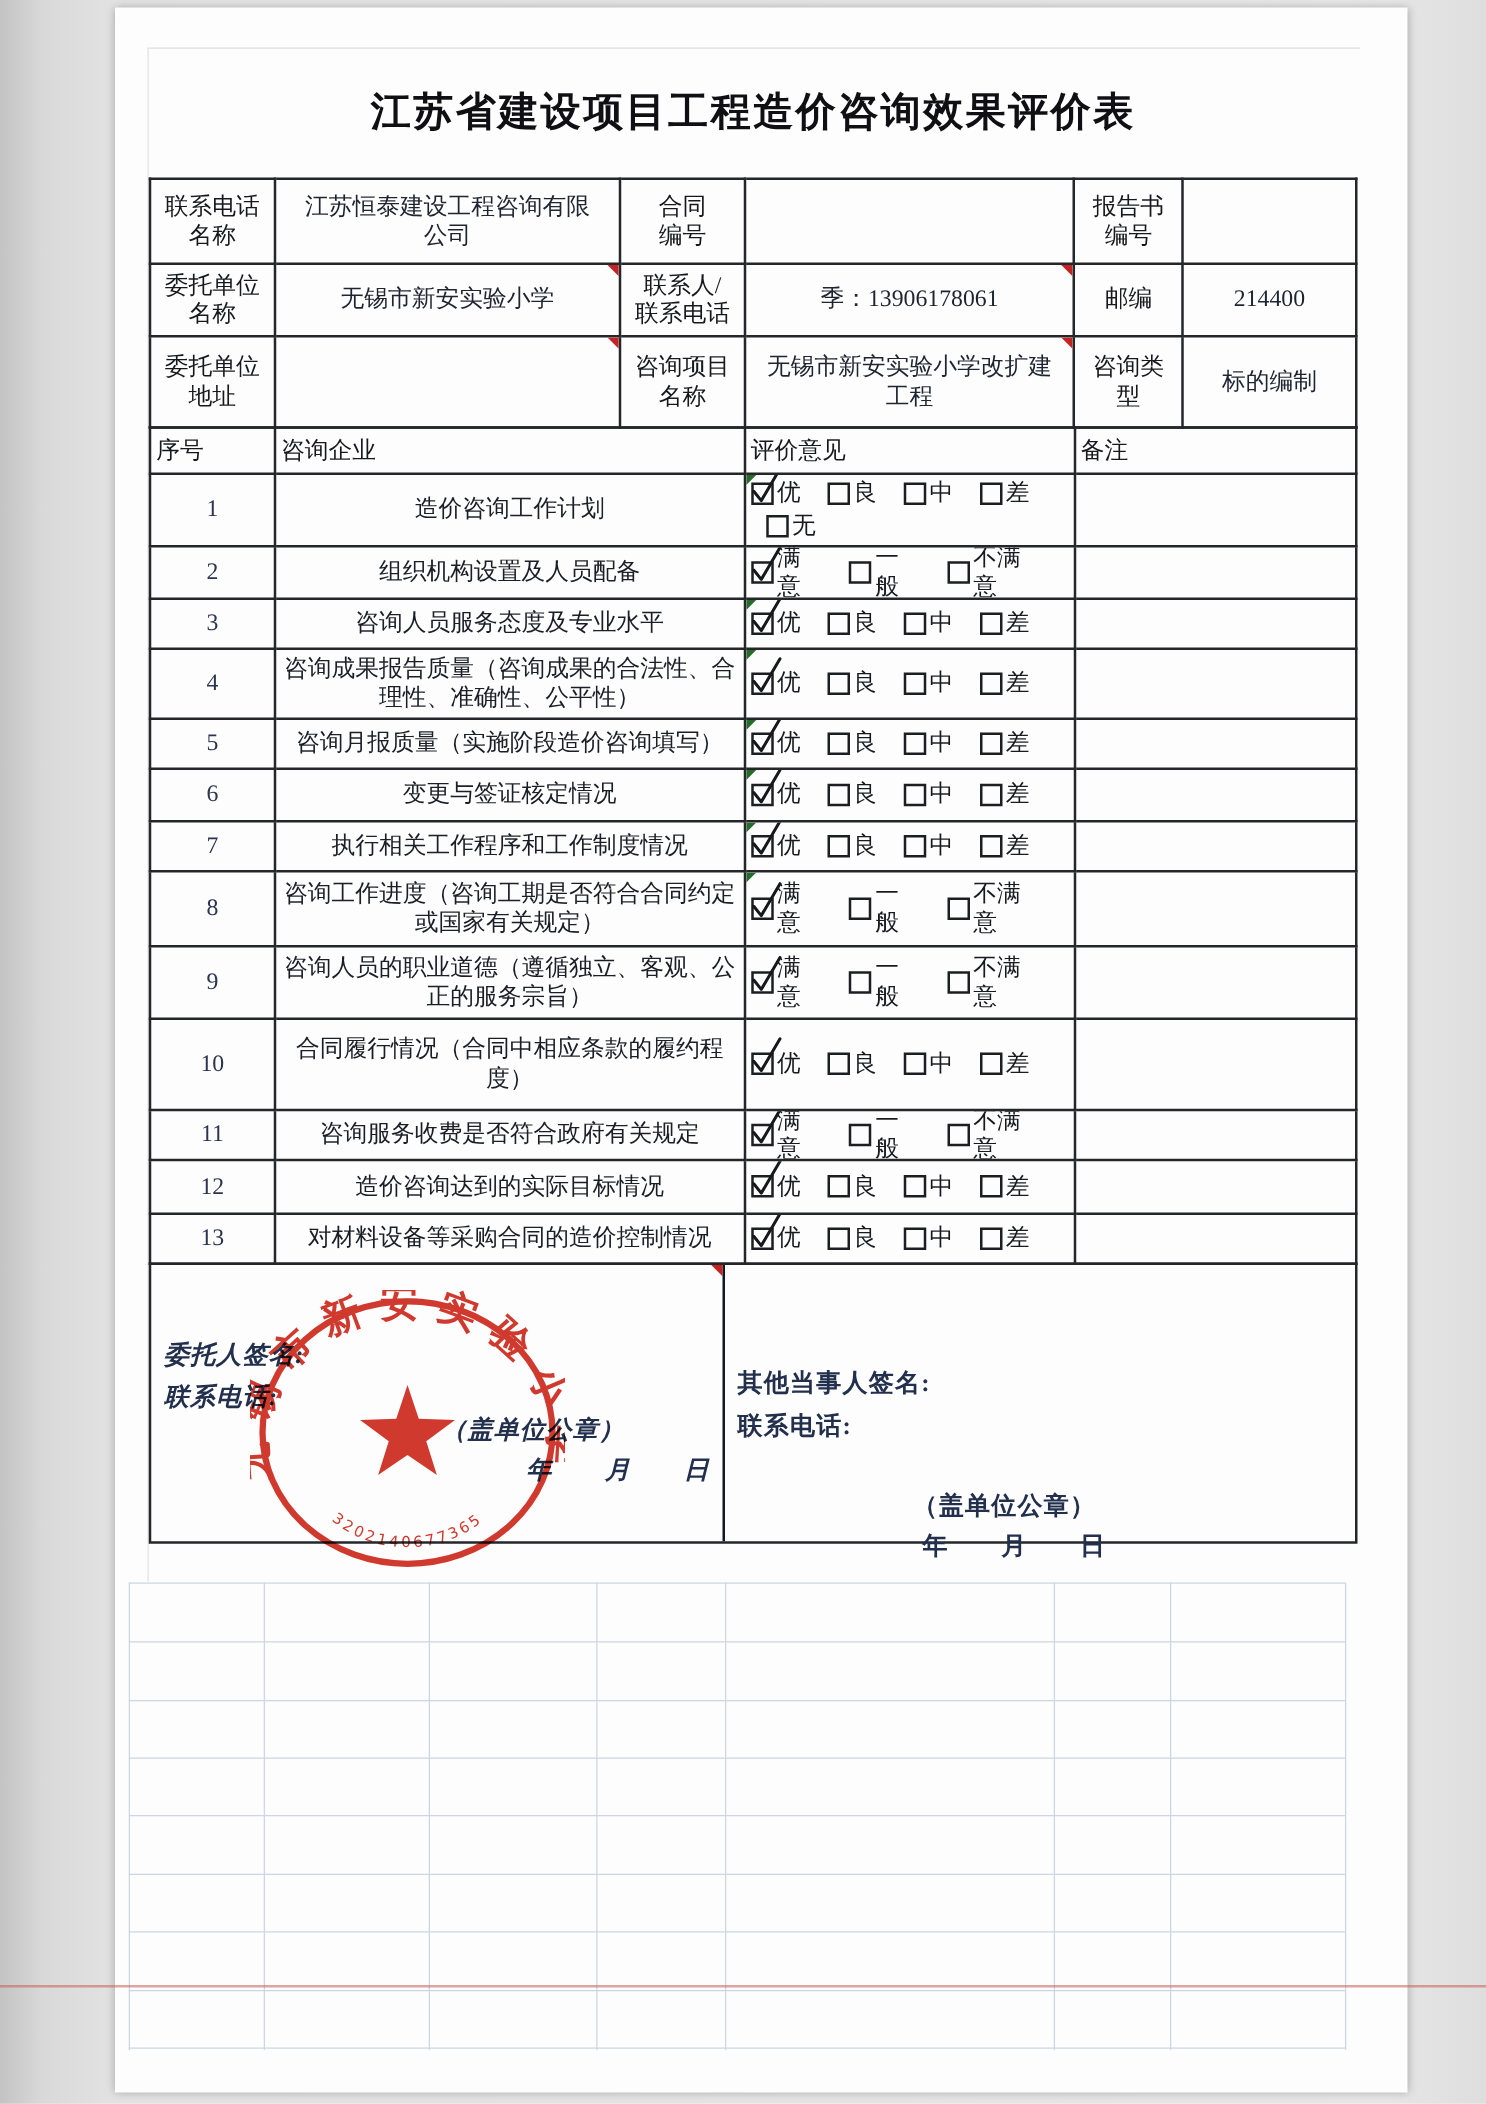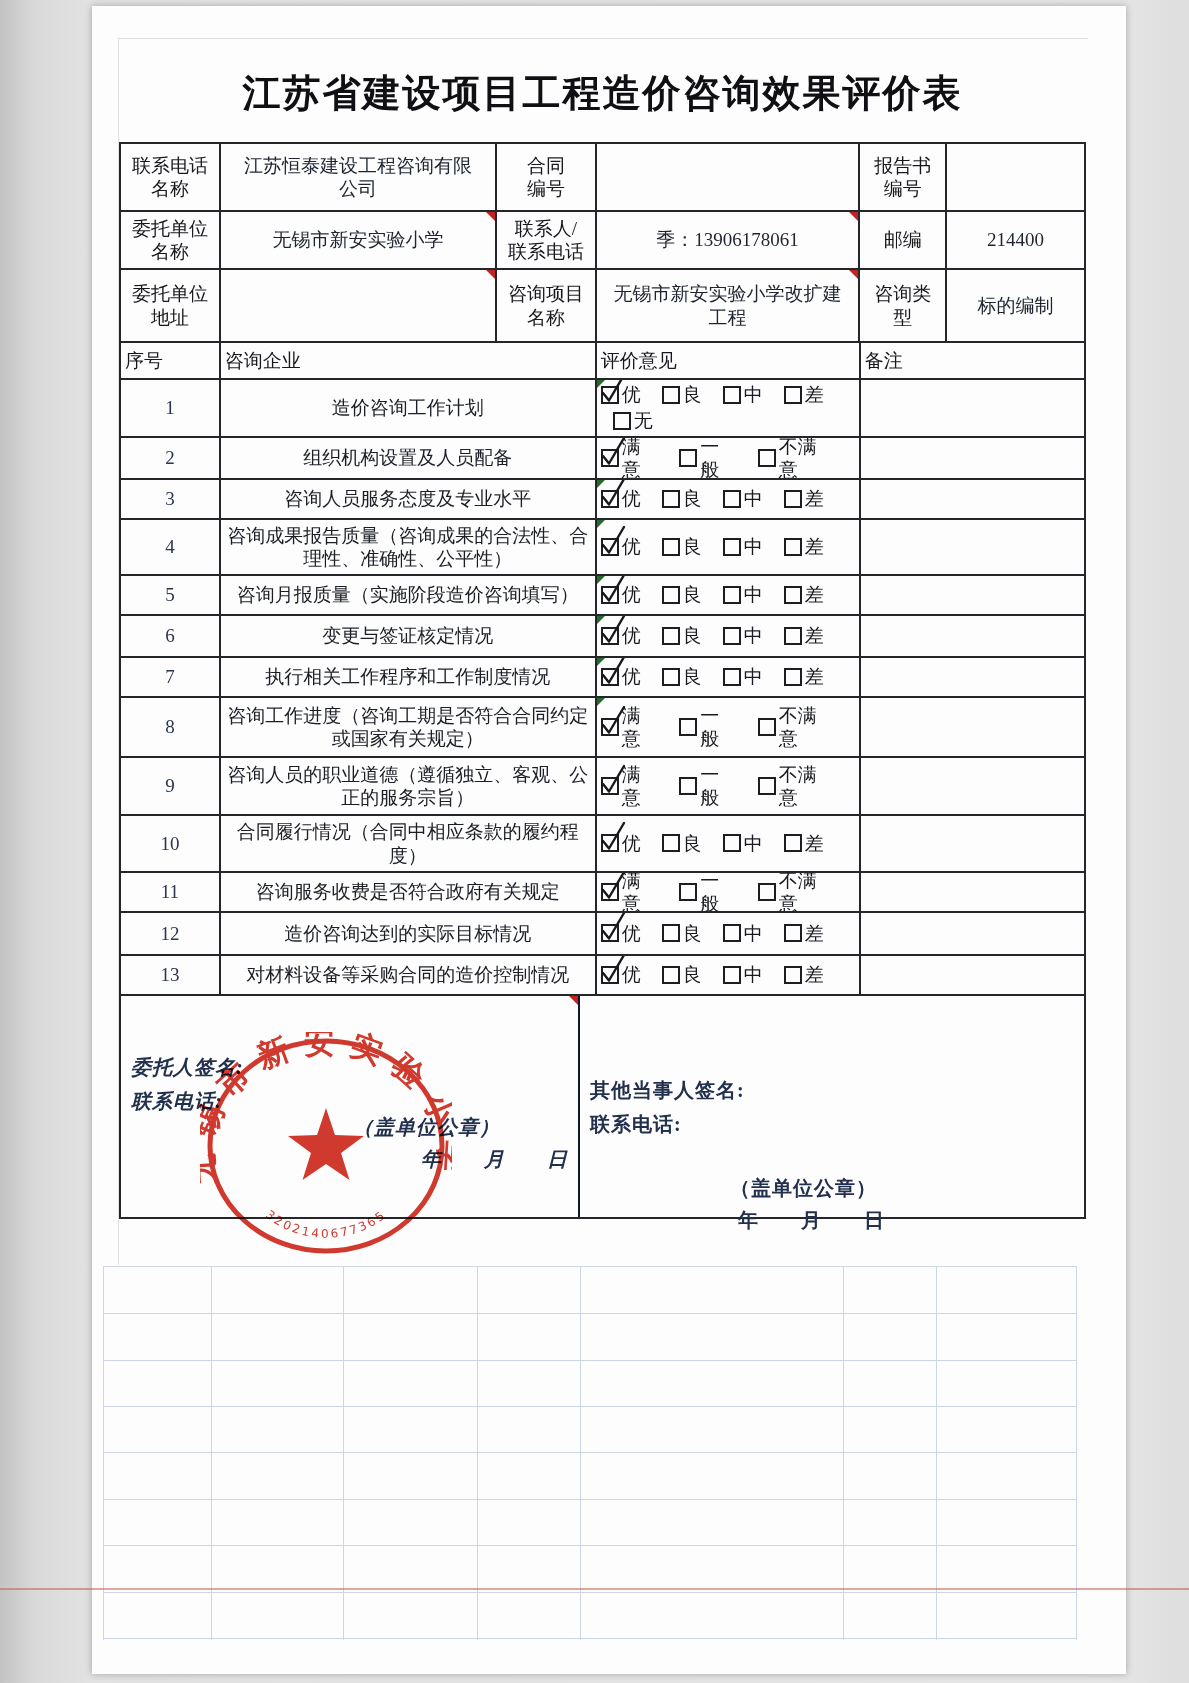--- a/index.html
+++ b/index.html
@@ -14,21 +14,21 @@
   .page{
     position:absolute;left:92px;top:6px;width:1034px;height:1668px;
     background:#fdfdfd;box-shadow:0 0 7px rgba(0,0,0,.28);
   }
   .print-border{
     position:absolute;left:26px;top:32px;width:969px;height:1226px;
     border-left:1px solid #e2e2e2;border-top:1px solid #dedede;
   }
   .title{
     position:absolute;left:27px;top:62px;width:967px;text-align:center;
-    font-size:38px;font-weight:bold;letter-spacing:2px;color:#101014;margin:0;
+    font-size:32px;font-weight:bold;letter-spacing:2px;color:#101014;margin:0;
   }
   table.t{border-collapse:collapse;table-layout:fixed;position:relative;}
   table.t td{border:2px solid #25262a;white-space:pre-line;overflow:hidden;
     font-size:19px;line-height:1.22;padding:2px 4px;position:relative;vertical-align:middle;}
   .tbl-wrap{position:absolute;left:27px;top:136px;width:967px;}
   table.t + table.t, .sig{margin-top:-2px;}
   td.lbl{text-align:center;color:#17181d;}
   td.val{text-align:center;color:#1e2430;}
   td.val-l{text-align:left;padding-left:9px;color:#1e2430;}
   
@@ -203,21 +203,21 @@
             <td class="c-remark"></td>
           </tr>
           <tr style="height: 58px;">
             <td class="c-no">9</td>
             <td class="c-content">咨询人员的职业道德（遵循独立、客观、公正的服务宗旨）</td>
             <td class="c-opinion"><div class="optline"><span class="opt"><span class="box"><svg class="tick" viewBox="0 0 28 33">
                       <polyline points="5,20 11,27.5 26,2"></polyline>
                     </svg></span><span class="olbl">满意</span></span><span class="opt"><span class="box"></span><span class="olbl">一般</span></span><span class="opt"><span class="box"></span><span class="olbl">不满意</span></span></div></td>
             <td class="c-remark"></td>
           </tr>
-          <tr style="height: 57px;">
+          <tr style="height: 73px;">
             <td class="c-no">10</td>
             <td class="c-content">合同履行情况（合同中相应条款的履约程度）</td>
             <td class="c-opinion"><div class="optline"><span class="opt"><span class="box"><svg class="tick" viewBox="0 0 28 33">
                       <polyline points="5,20 11,27.5 26,2"></polyline>
                     </svg></span><span class="olbl">优</span></span><span class="opt"><span class="box"></span><span class="olbl">良</span></span><span class="opt"><span class="box"></span><span class="olbl">中</span></span><span class="opt"><span class="box"></span><span class="olbl">差</span></span></div></td>
             <td class="c-remark"></td>
           </tr>
           <tr style="height: 40px;">
             <td class="c-no">11</td>
             <td class="c-content">咨询服务收费是否符合政府有关规定</td>

